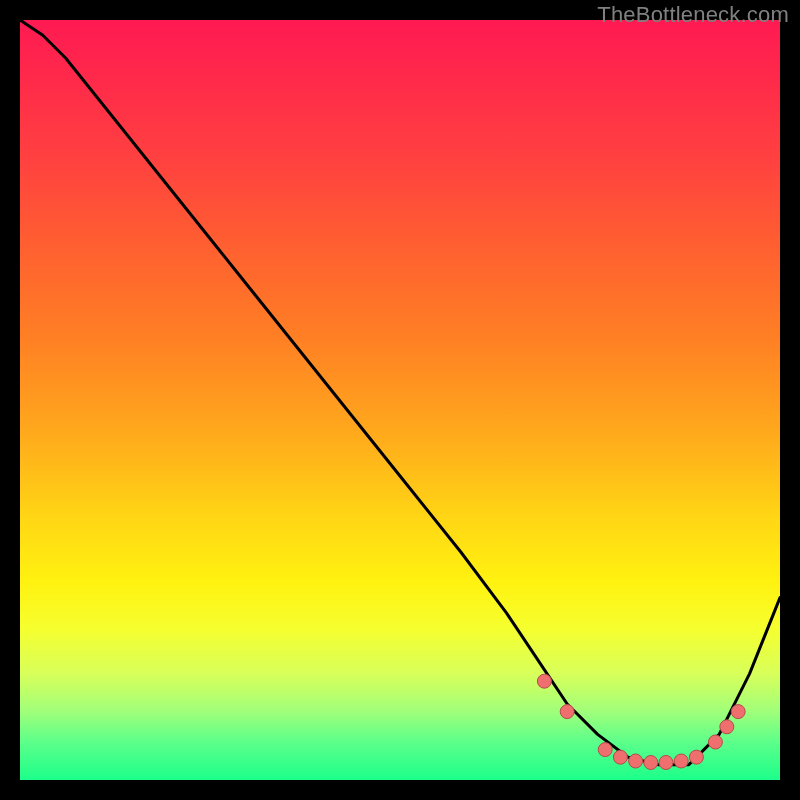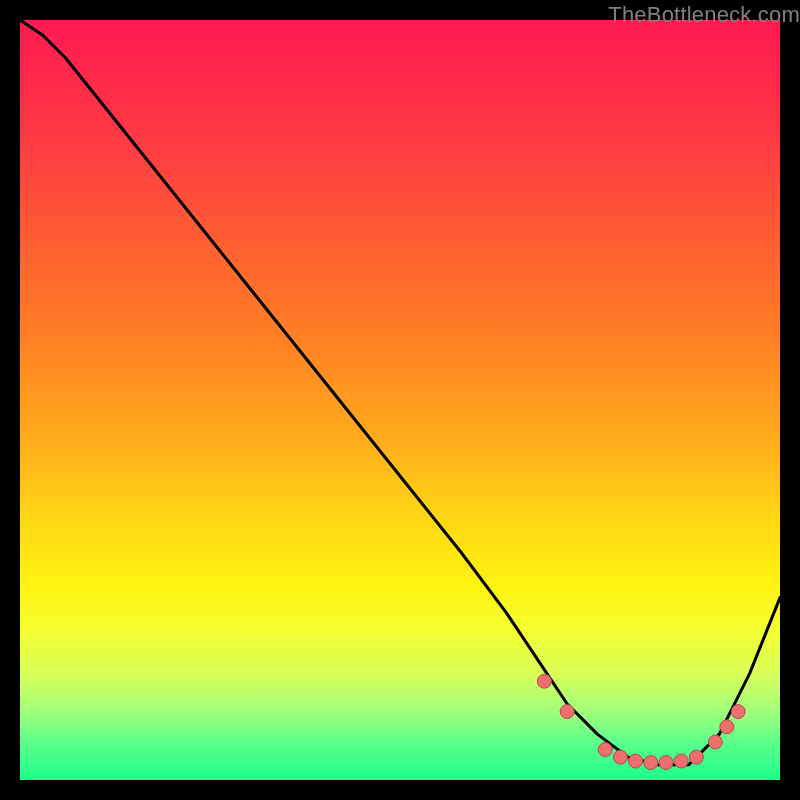--- a/index.html
+++ b/index.html
@@ -37,21 +37,21 @@
       #f6ff2e 80%,
       #d8ff5a 86%,
       #a0ff7a 91%,
       #5cff8a 95%,
       #1cff8a 100%
     );
   }
   .watermark {
     position: absolute;
     top: 2px;
-    right: 0;
+    right: 11px;
     color: #808080;
     font-size: 22px;
     letter-spacing: 0.2px;
     user-select: none;
     pointer-events: none;
     text-align: center;
   }
   svg.overlay {
     position: absolute;
     left: 20px;

